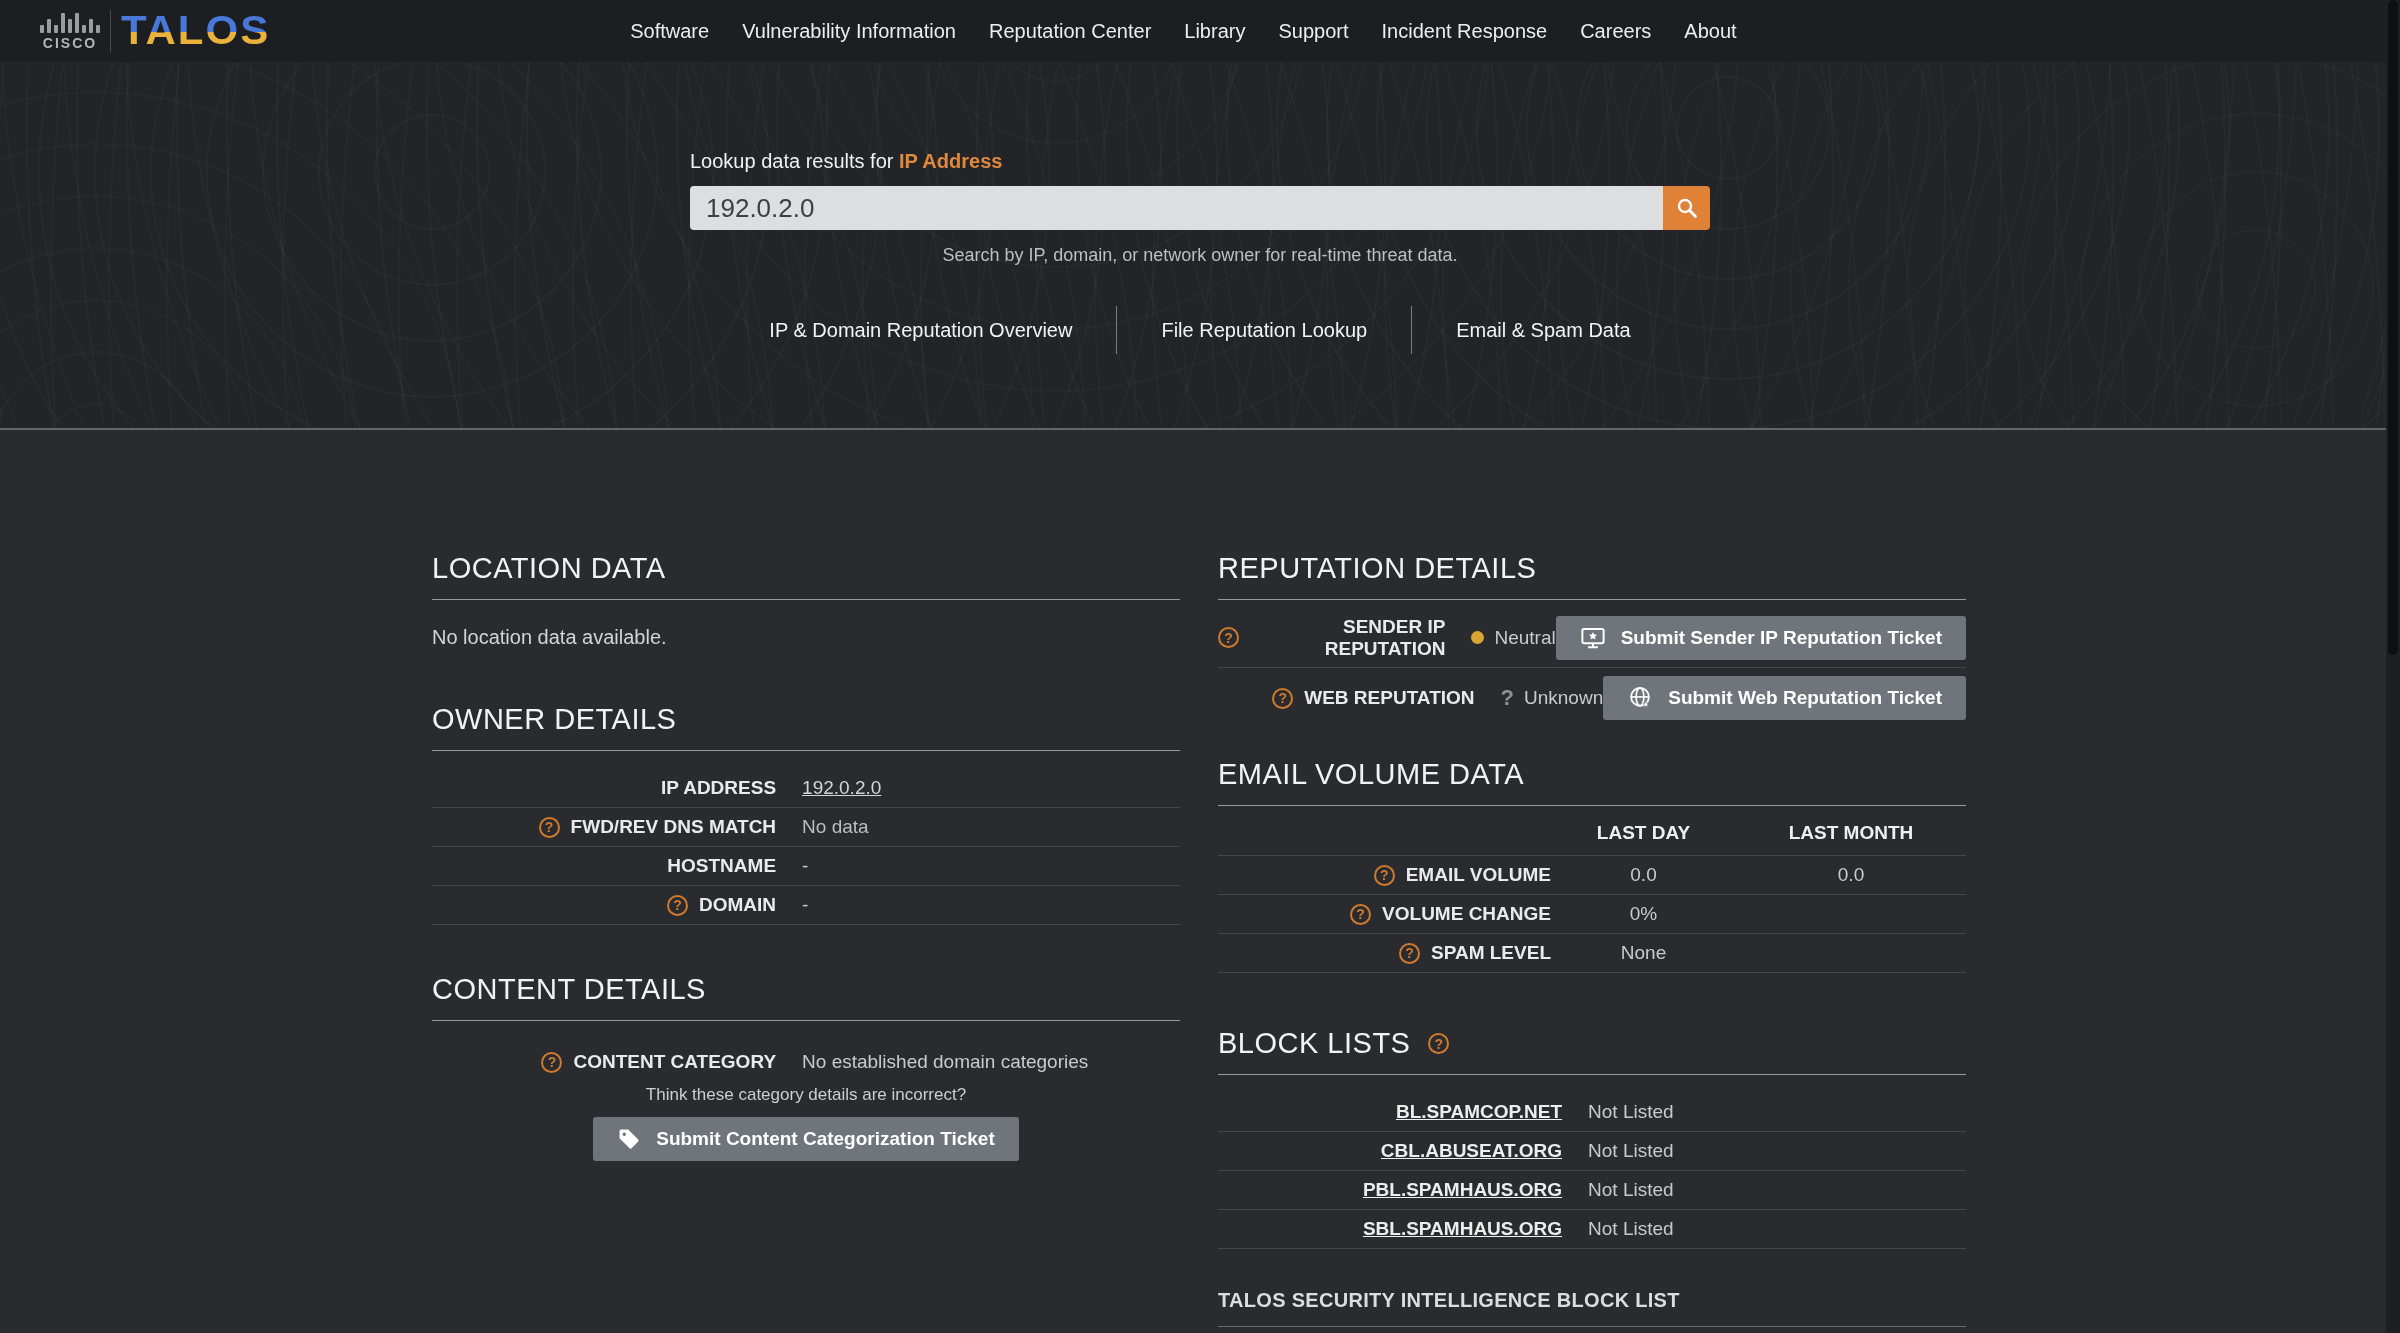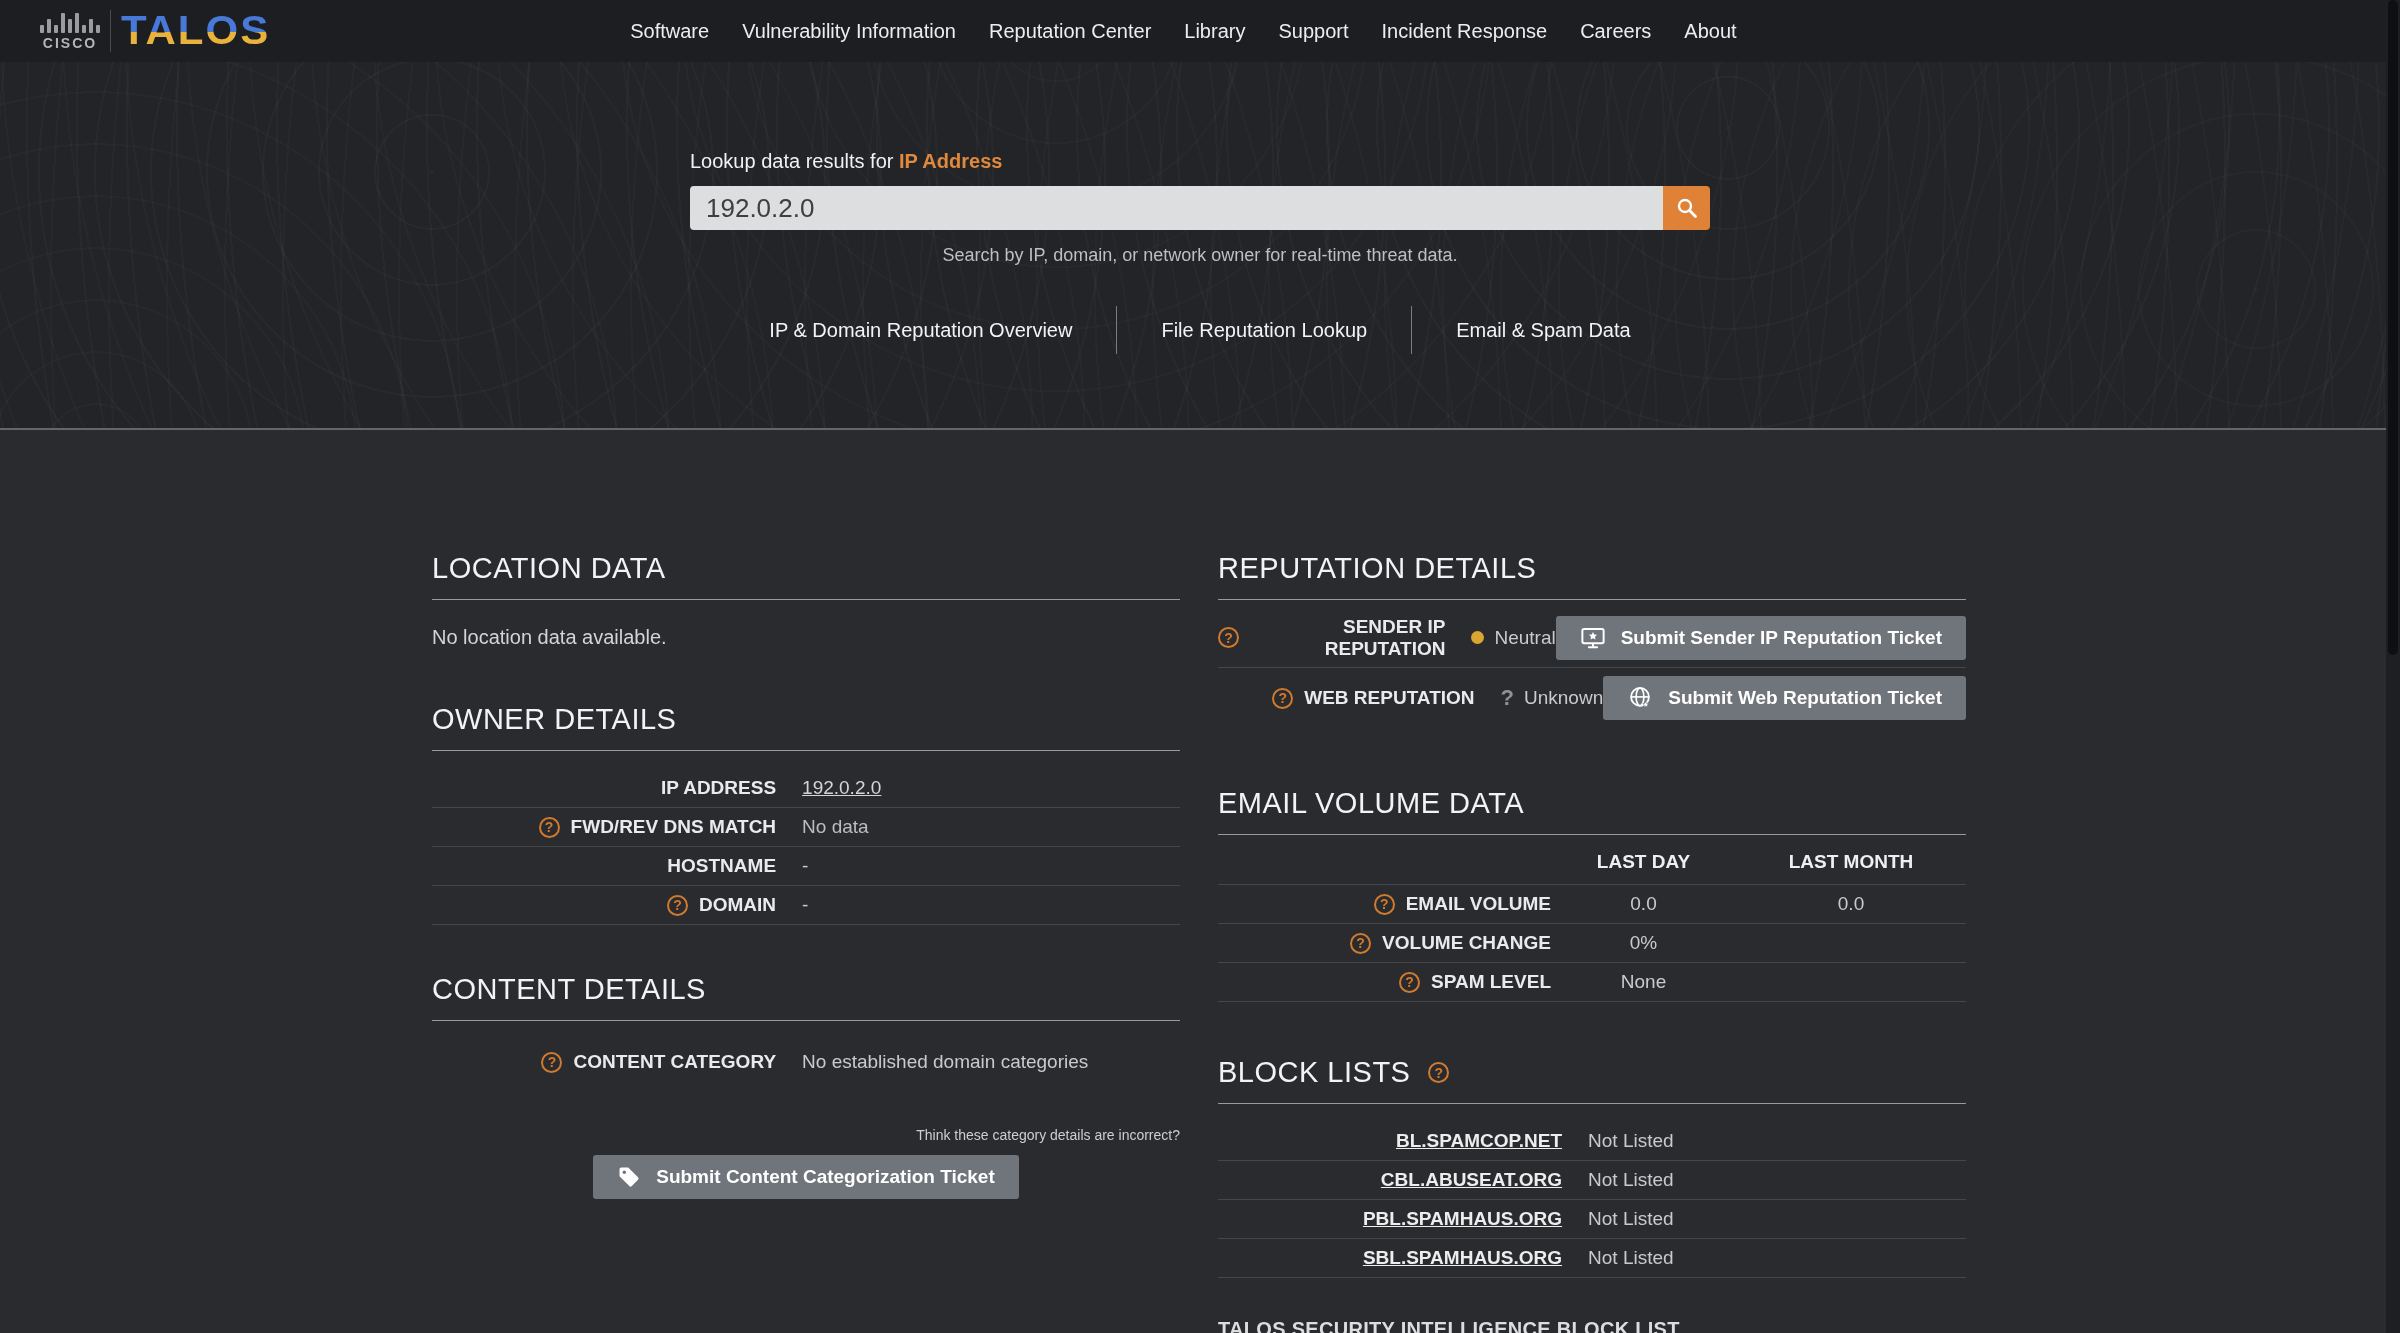--- a/index.html
+++ b/index.html
@@ -100,21 +100,21 @@
   .link-value { color:#d4d5d7; text-decoration:underline; cursor:pointer; }
   .bl-link { font-weight:bold; color:#eceded; text-decoration:underline; font-size:19px; cursor:pointer; }
 
   .gray-btn {
     background:#70757c; color:#ffffff; font-size:19px; font-weight:bold;
     height:44px; border:none; border-radius:3px; cursor:pointer;
     display:flex; align-items:center; gap:15px; padding:0 24px;
     font-family:"Liberation Sans", sans-serif; white-space:nowrap;
   }
   .center-btn { margin:12px auto 0;justify-content:center; }
-  .prompt-text { font-size:14px; color:#cdced0; text-align:right; margin-top:42px; }
+  .prompt-text { font-size:17px; color:#cdced0; text-align:center; }
 
   
   .rep-table { margin-top:8px; }
   .rep-row { display:flex; align-items:center; min-height:60px; }
   .rep-row.bordered { border-bottom:1px solid #454649; }
   .rep-label {
     width:37%; display:flex; justify-content:flex-end; align-items:center; gap:11px;
     font-weight:bold; font-size:19px; color:#e9eaeb; text-align:right;
   }
   .rep-status { display:flex; align-items:center; gap:10px; padding-left:26px; font-size:19px; color:#c9cacc; }
@@ -126,21 +126,21 @@
   .ev-table { margin-top:4px; }
   .ev-row { display:grid; grid-template-columns:1fr 185px 230px; align-items:center; border-bottom:1px solid #454649; }
   .ev-head { min-height:46px; }
   .ev-body { min-height:39px; }
   .ev-col-label { display:flex; justify-content:flex-end; align-items:center; gap:11px; font-weight:bold; font-size:19px; color:#e9eaeb; text-align:right; }
   .ev-col-head { text-align:center; font-weight:bold; font-size:19px; color:#eeeff0; }
   .ev-col-val { text-align:center; font-size:19px; color:#c9cacc; }
 
   .mt54 { margin-top:54px; }
   .mt48 { margin-top:48px; }
-  .mt42 { margin-top:59px; }
+  .mt42 { margin-top:30px; }
   .mt40 { margin-top:40px; }
 
   
   .scrollbar { position:absolute; top:0; right:0; width:14px; height:1333px; background:#1e1f22; z-index:10; }
   .scrollbar .thumb { position:absolute; top:0; right:2px; width:10px; height:655px; background:#0e0f11; border-radius:6px; }
 
   svg { display:block; }
 </style>
 </head>
 <body>

